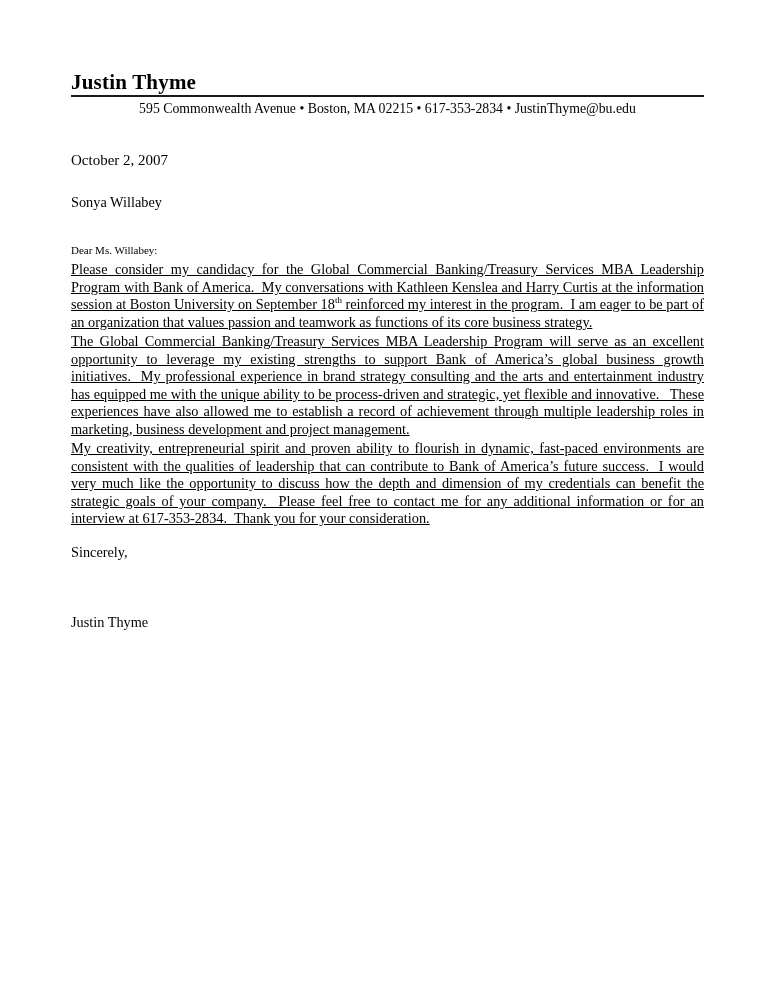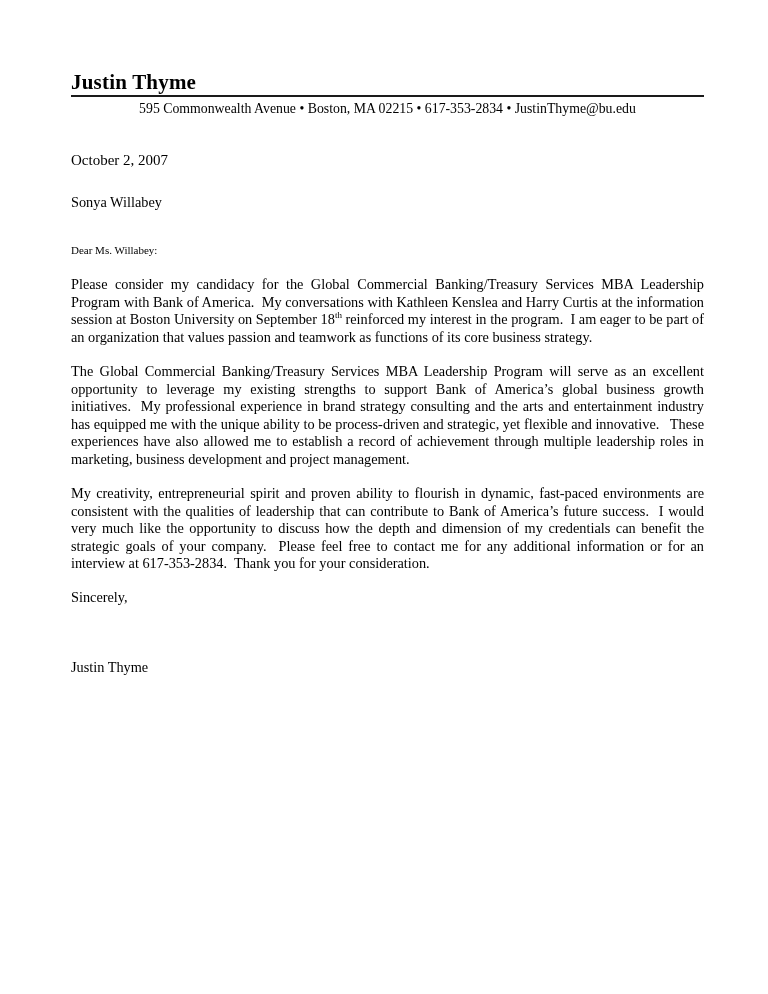--- a/index.html
+++ b/index.html
@@ -45,24 +45,25 @@
     margin-top: 25px;
     font-size: 14.3px;
     line-height: 17.2px;
   }
   .salutation {
     margin-top: 31px;
     font-size: 11px;
     line-height: 17px;
   }
   .body-para {
-    margin: 17px 0 0 0;
+    margin: 2px 0 0 0;
     font-size: 14.3px;
     line-height: 17.5px;
     text-align: justify;
+    text-decoration: underline;
   }
   .closing {
     margin-top: 16px;
     font-size: 14.3px;
     line-height: 17px;
   }
   .signature-name {
     margin-top: 53px;
     font-size: 14.3px;
     line-height: 17px;

